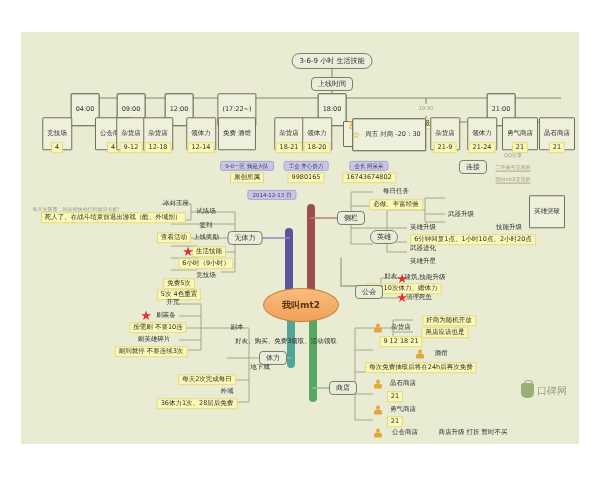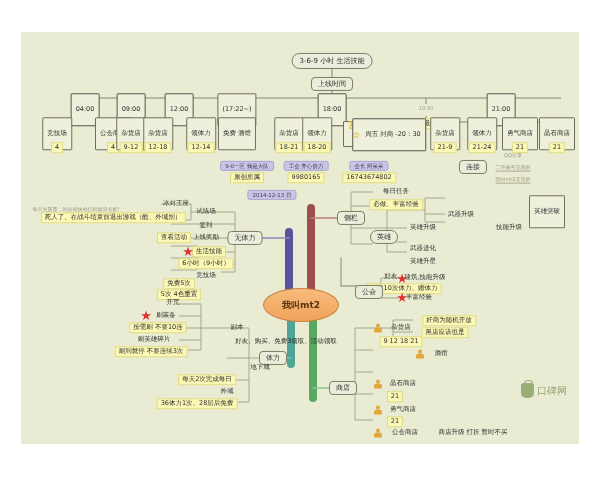--- a/index.html
+++ b/index.html
@@ -291,52 +291,54 @@
     <div class="node ghost" style="left:55px;top:178px;">每天先重置，则会很快地打到最后名配!</div>
 
     <div class="node pill" style="left:330px;top:186px;">侧栏</div>
     <div class="node plain" style="left:375px;top:160px;">每日任务</div>
     <div class="node yellow" style="left:375px;top:173px;">必做、丰富经验</div>
 
     <div class="node pill" style="left:363px;top:205px;border-radius:7px;">英雄</div>
     <div class="node plain" style="left:402px;top:196px;">英雄升级</div>
     <div class="node plain" style="left:440px;top:183px;">武器升级</div>
     <div class="node plain" style="left:488px;top:196px;">技能升级</div>
+    <div class="node yellow" style="left:452px;top:208px;">6分钟回复1点、1小时10点、2小时20点</div>
     <div class="node plain" style="left:402px;top:217px;">武器进化</div>
     <div class="node plain" style="left:402px;top:230px;">英雄升星</div>
     <div class="node boxed" style="left:526px;top:180px;">英雄突破</div>
 
     <div class="node plain" style="left:370px;top:245px;">好友</div>
     <div class="node yellow" style="left:383px;top:257px;">领取10次体力、赠体力</div>
 
     <div class="node pill" style="left:348px;top:260px;">公会</div>
     <div class="node plain" style="left:404px;top:246px;">建筑,技能升级</div>
     <div class="star" style="left:381px;top:247px;">
         <span>★</span>
       </div>
-    <div class="node plain" style="left:398px;top:266px;">丰富经验</div>
+    <div class="node plain" style="left:398px;top:266px;">清理死鱼</div>
     <div class="star" style="left:381px;top:266px;">
         <span>★</span>
       </div>
 
     <div class="node pill" style="left:322px;top:356px;">商店</div>
     <div class="pico" style="left:357px;top:296px;">
       <div class="head"></div>
         <div class="body"></div>
       </div>
     <div class="node plain" style="left:380px;top:296px;">杂货店</div>
     <div class="node yellow" style="left:428px;top:289px;">奸商为随机开放</div>
     <div class="node yellow" style="left:424px;top:301px;">黑店应该也是</div>
     <div class="node yellow" style="left:380px;top:310px;">9 12 18 21</div>
 
     <div class="pico" style="left:399px;top:322px;">
       <div class="head"></div>
         <div class="body"></div>
       </div>
     <div class="node plain" style="left:420px;top:322px;">酒馆</div>
+    <div class="node yellow" style="left:400px;top:336px;">每次免费抽取后将在24h后再次免费</div>
 
     <div class="pico" style="left:357px;top:352px;">
       <div class="head"></div>
         <div class="body"></div>
       </div>
     <div class="node plain" style="left:382px;top:352px;">晶石商店</div>
     <div class="node yellow" style="left:374px;top:365px;">21</div>
 
     <div class="pico" style="left:357px;top:378px;">
       <div class="head"></div>

